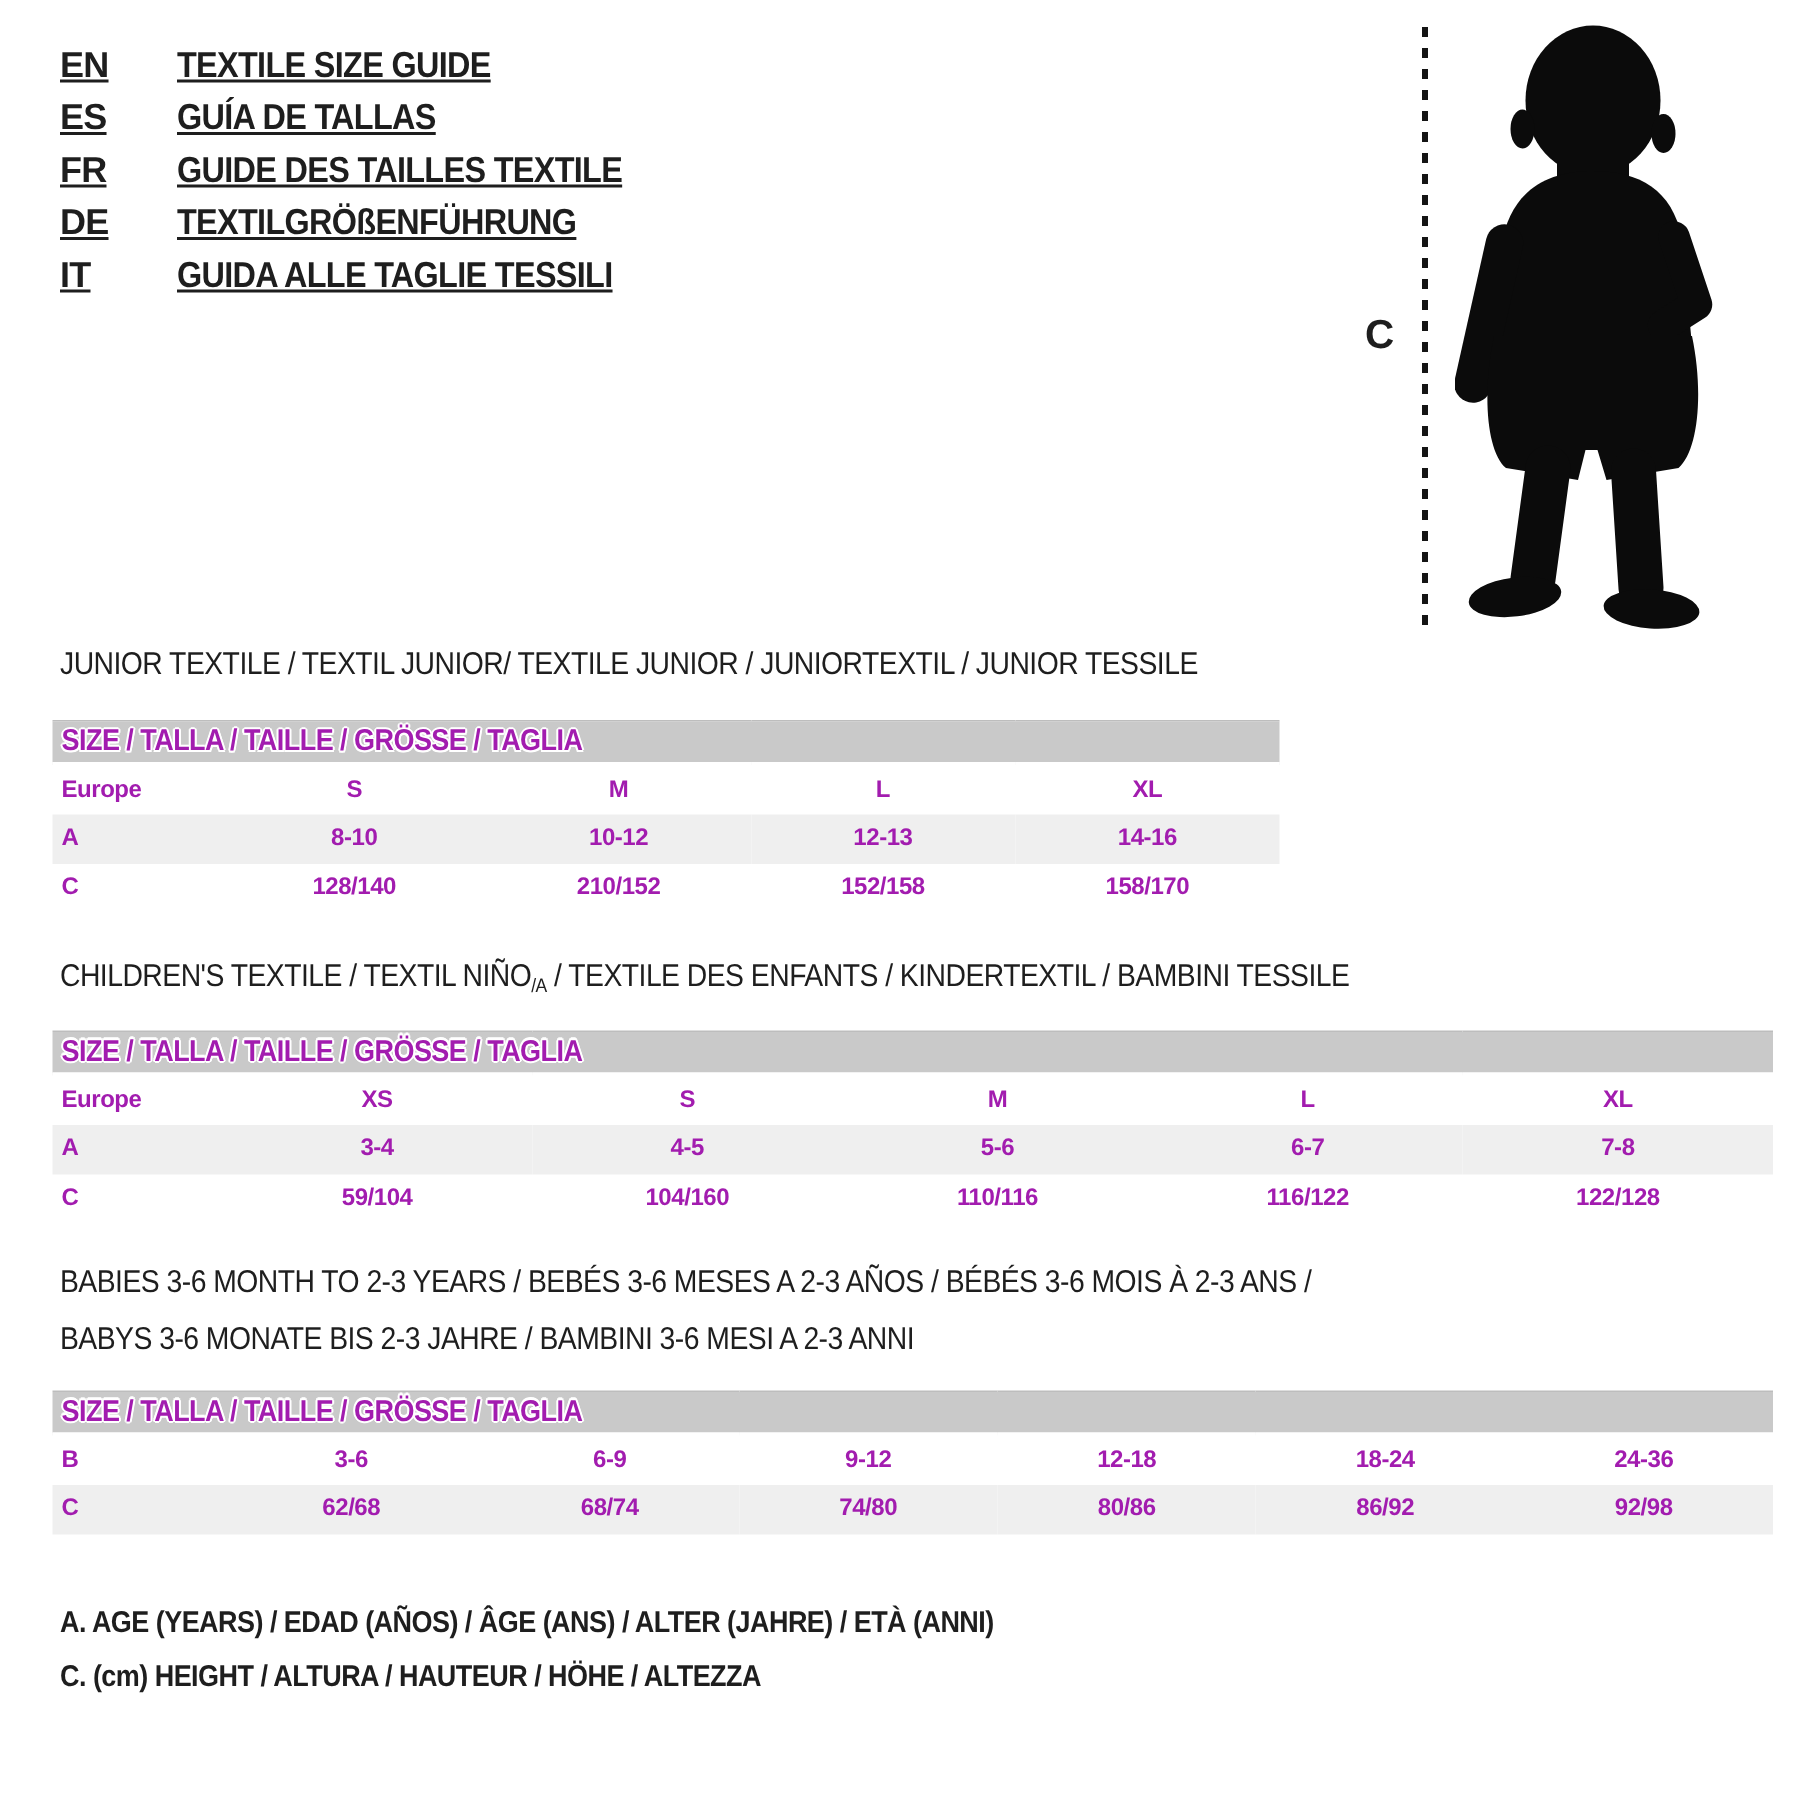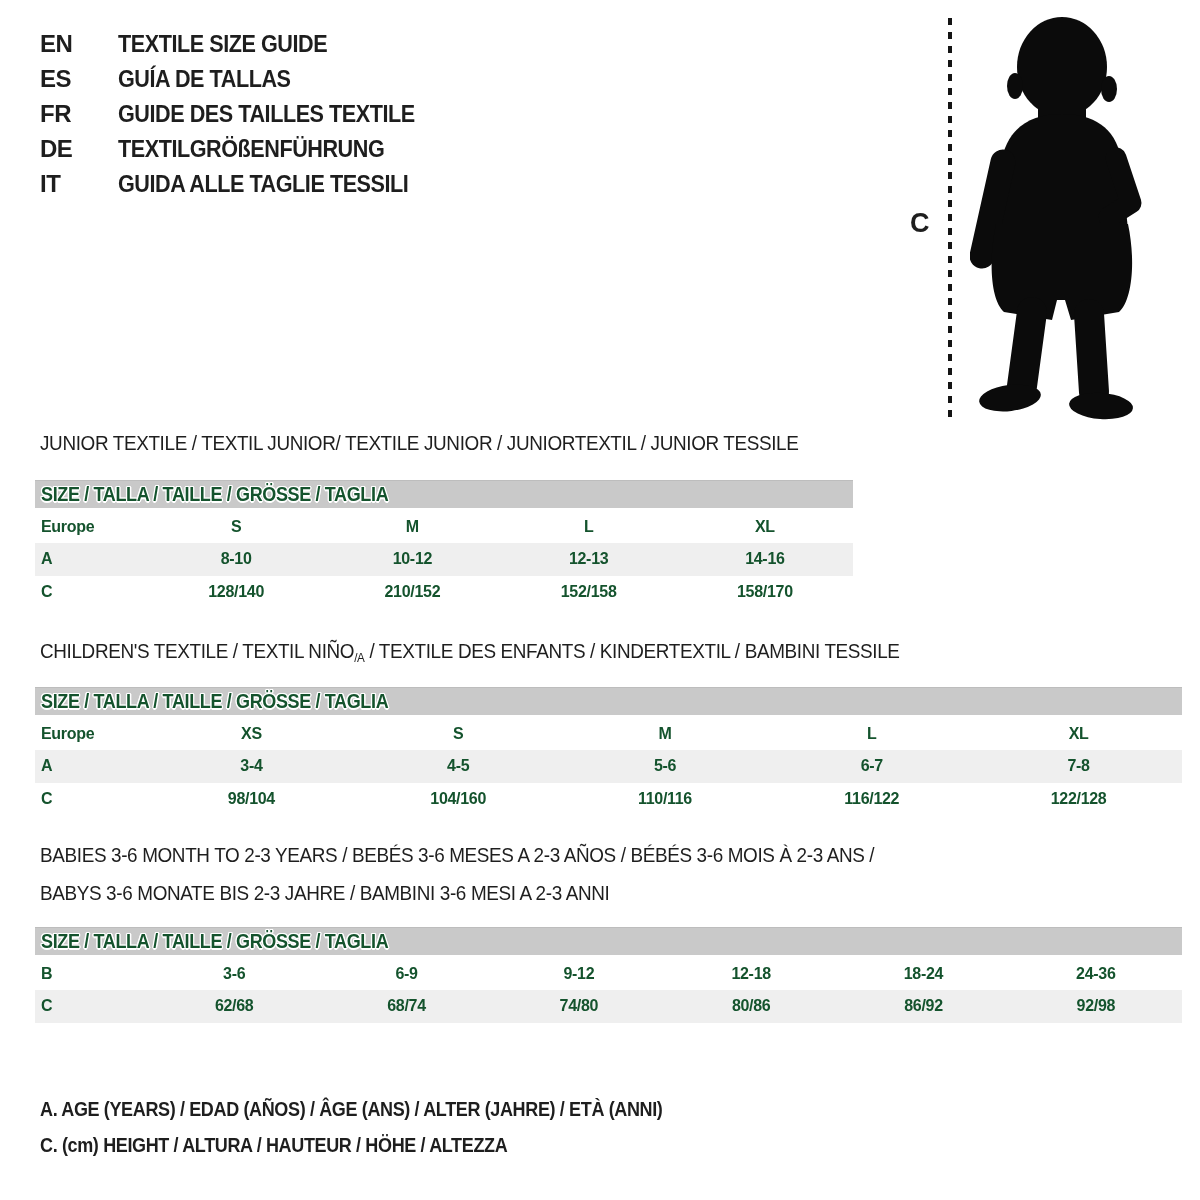--- a/index.html
+++ b/index.html
@@ -9,21 +9,21 @@
     font-family:"Liberation Sans", sans-serif;
     color:#1e1e1e;
     position:relative;
     overflow:hidden;
   }
   .page { position:absolute; inset:0; width:1200px; height:1200px; background:#fff; }
   .squeeze { display:inline-block; transform:scaleX(0.90); transform-origin:0 50%; white-space:nowrap; }
 
   
   .lang-list { position:absolute; left:40px; top:26px; }
-  .lang-row { display:flex; height:35px; align-items:center; font-size:24px; font-weight:700; letter-spacing:-0.5px; }
+  .lang-row { display:flex; height:35px; align-items:center; font-size:24px; font-weight:700; letter-spacing:-0.5px;text-decoration:underline; }
   .lang-code { width:78px; flex:0 0 78px; }
 
   
   .figure { position:absolute; left:898px; top:12px; width:262px; height:424px; }
   .measure-line {
     position:absolute; left:50px; top:6px; width:4px; height:400px;
     background:repeating-linear-gradient(to bottom, #141414 0 7px, transparent 7px 14px);
   }
   .measure-label {
     position:absolute; left:12px; top:196px;
@@ -34,21 +34,21 @@
   
   .section-title {
     position:absolute; font-size:21px; font-weight:400;
     letter-spacing:-0.4px; white-space:nowrap;
   }
   .subscript { font-size:13px; vertical-align:-4px; }
 
   
   .size-table {
     position:absolute; border-collapse:collapse; table-layout:fixed;
-    font-weight:700; color:#14532d;
+    font-weight:700; color:#a21caf;
   }
   .size-table th.size-header {
     background:#c9c9c9; height:29px; text-align:left; padding-left:6px;
     font-size:20px; letter-spacing:-0.4px; font-weight:700;
     border-bottom:3px solid #ffffff; border-top:1px solid #bdbdbd;
   }
   .size-header .outline {
     text-shadow:
       1px 1px 0 #fff, -1px 1px 0 #fff, 1px -1px 0 #fff, -1px -1px 0 #fff,
       0 1.5px 0 #fff, 0 -1.5px 0 #fff, 1.5px 0 0 #fff, -1.5px 0 0 #fff;
@@ -64,21 +64,21 @@
   #junior-table   { left:35px; top:480px; width:818px;  }
   #children-table { left:35px; top:687px; width:1147px; }
   #babies-table   { left:35px; top:927px; width:1147px; }
 
   #junior-title    { left:40px; top:431px; }
   #children-title  { left:40px; top:639px; }
   #babies-title-1  { left:40px; top:843px; }
   #babies-title-2  { left:40px; top:881px; }
 
   
-  .legend { position:absolute; left:40px; top:1064px;margin-top:27px; }
+  .legend { position:absolute; left:40px; top:1064px; }
   .legend-line { height:36px; display:flex; align-items:center; font-size:20px; font-weight:700; letter-spacing:-0.4px; white-space:nowrap; }
 </style>
 </head>
 <body>
 
 <div class="page">
 
   <div class="lang-list">
     <div class="lang-row">
       <span class="lang-code">EN</span>
@@ -206,21 +206,21 @@
       <tr class="stripe">
         <td class="lbl">A</td>
         <td>3-4</td>
         <td>4-5</td>
         <td>5-6</td>
         <td>6-7</td>
         <td>7-8</td>
       </tr>
       <tr>
         <td class="lbl">C</td>
-        <td>98/104</td>
+        <td>59/104</td>
         <td>104/160</td>
         <td>110/116</td>
         <td>116/122</td>
         <td>122/128</td>
       </tr>
     </tbody>
   </table>
 
   <div class="section-title" id="babies-title-1">
     <span class="squeeze">BABIES 3-6 MONTH TO 2-3 YEARS / BEBÉS 3-6 MESES A 2-3 AÑOS / BÉBÉS 3-6 MOIS À 2-3 ANS /</span>

